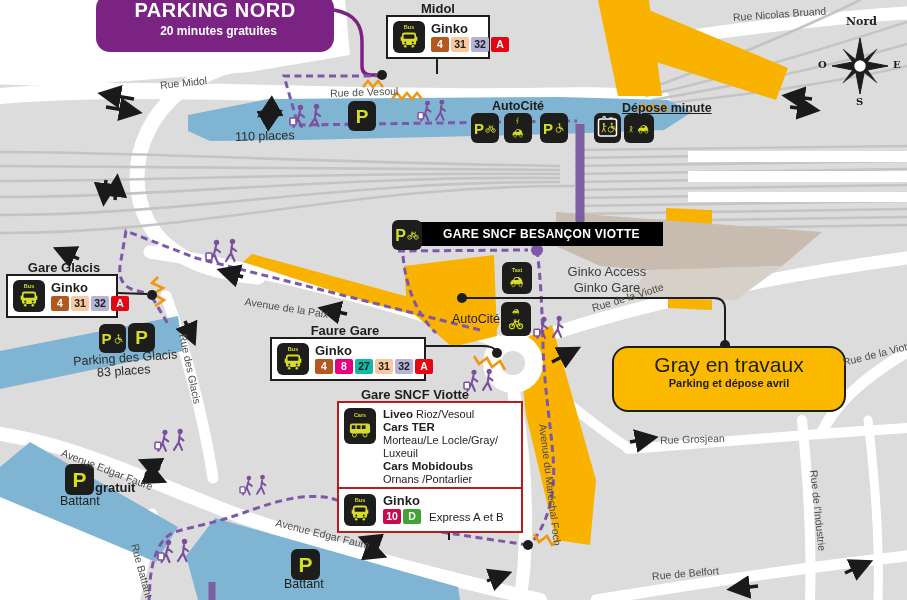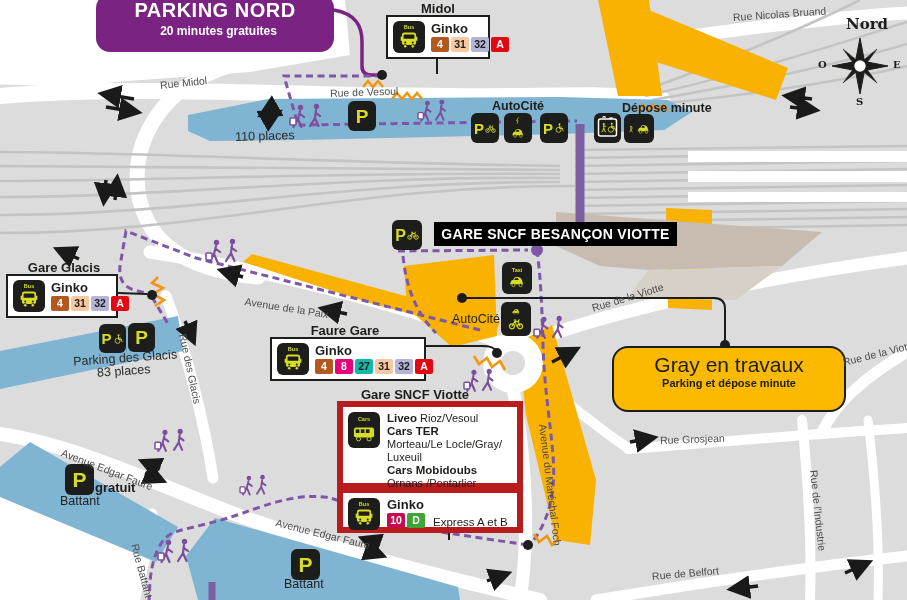--- a/index.html
+++ b/index.html
@@ -9,38 +9,38 @@
   .ov{position:absolute;z-index:3;}
   .lbl{position:absolute;z-index:3;white-space:nowrap;}
   .street{position:absolute;z-index:3;white-space:nowrap;font-size:10.5px;color:#4d4d4d;transform-origin:left center;}
   .b{font-weight:bold;}
   
   .banner{left:96px;top:-6px;width:238px;height:58px;background:#7a2382;border-radius:14px;
           color:#fff;text-align:center;padding-top:4px;box-sizing:border-box;}
   .banner .t1{font-size:20px;font-weight:bold;letter-spacing:.5px;line-height:24px;}
   .banner .t2{font-size:12px;font-weight:bold;line-height:18px;margin-left:7px;}
   
-  .garebar{left:434px;top:222px;width:243px;height:24px;background:#000;color:#fff;
-           font-size:14px;font-weight:bold;text-align:center;line-height:24px;letter-spacing:.3px;}
+  .garebar{left:420px;top:222px;width:243px;height:24px;background:#000;color:#fff;
+           font-size:12px;font-weight:bold;text-align:center;line-height:24px;letter-spacing:.3px;}
   
   .stopname{font-size:13px;font-weight:bold;text-align:center;}
   .stopbox{position:absolute;z-index:3;background:#fff;border:2.5px solid #1d1d1b;display:flex;align-items:center;padding:3px 5px;box-sizing:border-box;gap:6px;}
   .chips{display:flex;gap:2px;margin-top:2px;}
   .chip{display:inline-block;min-width:16px;height:15px;line-height:15px;padding:0 1px;text-align:center;
         font-size:10.5px;font-weight:bold;border-radius:2px;}
   .opname{font-size:13px;font-weight:bold;line-height:13px;}
   
   .ibadge{position:absolute;z-index:3;background:#1d1d1b;border-radius:6px;display:flex;flex-direction:column;
           align-items:center;justify-content:center;box-sizing:border-box;}
   .ibadge.inbox{position:static;flex:none;}
   .mini{font-size:5.5px;line-height:6px;color:#d7dd25;font-weight:bold;}
   .pletter{color:#d7dd25;font-weight:bold;font-size:19px;line-height:19px;font-family:"Liberation Sans",sans-serif;}
   .glyph{display:block;}
   
-  .vbox{position:absolute;z-index:3;background:#fff;border:6px solid #b91c1c;display:flex;padding:5px;box-sizing:border-box;gap:7px;}
+  .vbox{position:absolute;z-index:3;background:#fff;border:2px solid #b91c1c;display:flex;padding:5px;box-sizing:border-box;gap:7px;}
   .vtxt{font-size:11px;line-height:13px;}
   .vtxt .b{font-size:11.5px;}
   
   .zone{left:612px;top:346px;width:234px;height:66px;background:#fbba00;border:2.5px solid #1d1d1b;
         border-radius:16px;text-align:center;box-sizing:border-box;padding-top:5px;}
   .zone .z1{font-size:21px;line-height:24px;}
   .zone .z2{font-size:11px;font-weight:bold;line-height:13px;}
   .compass-lbl{position:absolute;z-index:3;font-family:"DejaVu Serif",serif;font-weight:bold;color:#1d1d1b;}
 </style>
 </head>
@@ -355,39 +355,43 @@
   </div>
   <div class="vbox" style="left:337px;top:487px;width:186px;height:46px;">
     <div class="ibadge inbox" style="width:32px;height:32px;">
       <span class="mini">Bus</span>
       <svg class="glyph" width="20" height="20">
           <use href="#sym-bus"></use>
         </svg>
     </div>
     <div>
       <div class="opname">Ginko</div>
-      <div class="chips" style="align-items:flex-end;">
+      <div class="chips" style="align-items:center;">
         <span class="chip" style="background: rgb(198, 11, 78); color: rgb(255, 255, 255);">10</span>
         <span class="chip" style="background: rgb(63, 164, 53); color: rgb(255, 255, 255);">D</span>
         <span style="font-size:11.5px;margin-left:6px;">Express A et B</span>
       </div>
     </div>
   </div>
 
   <div class="lbl garebar">GARE SNCF BESANÇON VIOTTE</div>
+  <div class="lbl" style="left:548px;top:264px;width:118px;text-align:center;font-size:13px;color:#3c3c3c;line-height:16px;">
+    <div>Ginko Access</div>
+    <div>Ginko Gare</div>
+  </div>
   <div class="lbl" style="left:452px;top:312px;font-size:12.5px;">AutoCité</div>
 
   <div class="ov zone">
     <div class="z1">Gray en travaux</div>
-    <div class="z2">Parking et dépose minute</div>
+    <div class="z2">Parking et dépose avril</div>
   </div>
 
   <div class="lbl" style="left:235px;top:129px;font-size:12.5px;color:#2b2b2b;transform:rotate(-2deg);">110 places</div>
   <div class="lbl b" style="left:492px;top:99px;font-size:12.5px;">AutoCité</div>
-  <div class="lbl b" style="left:622px;top:101px;font-size:12.5px;">Dépose minute</div>
+  <div class="lbl b" style="left:622px;top:101px;font-size:12.5px;text-decoration:underline;">Dépose minute</div>
   <div class="lbl" style="left:73px;top:351px;font-size:12.5px;color:#2b2b2b;transform:rotate(-4deg);">Parking des Glacis</div>
   <div class="lbl" style="left:97px;top:364px;font-size:12.5px;color:#2b2b2b;transform:rotate(-4deg);">83 places</div>
   <div class="lbl b" style="left:95px;top:480px;font-size:13px;">gratuit</div>
   <div class="lbl" style="left:60px;top:494px;font-size:12.5px;">Battant</div>
   <div class="lbl" style="left:284px;top:577px;font-size:12.5px;">Battant</div>
 
   <div class="ibadge" style="left:348px;top:101px;width:28px;height:30px;">
     <span class="pletter">P</span>
   </div>
   <div class="ibadge" style="left:471px;top:113px;width:28px;height:30px;flex-direction:row;gap:1px;">
@@ -474,18 +478,18 @@
   <div class="street" style="left:592px;top:302px;transform:rotate(-17deg);">Rue de la Viotte</div>
   <div class="street" style="left:843px;top:356px;transform:rotate(-14deg);">Rue de la Viotte</div>
   <div class="street" style="left:543px;top:418px;transform:rotate(83deg);">Avenue du Maréchal Foch</div>
   <div class="street" style="left:660px;top:434px;transform:rotate(-2deg);">Rue Grosjean</div>
   <div class="street" style="left:814px;top:464px;transform:rotate(84deg);">Rue de l'Industrie</div>
   <div class="street" style="left:62px;top:446px;transform:rotate(21deg);">Avenue Edgar Faure</div>
   <div class="street" style="left:276px;top:516px;transform:rotate(14deg);">Avenue Edgar Faure</div>
   <div class="street" style="left:135px;top:538px;transform:rotate(75deg);">Rue Battant</div>
   <div class="street" style="left:652px;top:570px;transform:rotate(-5deg);">Rue de Belfort</div>
 
-  <div class="compass-lbl" style="left:846px;top:15px;width:30px;text-align:center;font-size:15px;">Nord</div>
+  <div class="compass-lbl" style="left:846px;top:15px;width:30px;text-align:center;font-size:11px;">Nord</div>
   <div class="compass-lbl" style="left:818px;top:59px;font-size:10px;">O</div>
   <div class="compass-lbl" style="left:893px;top:59px;font-size:10px;">E</div>
   <div class="compass-lbl" style="left:856px;top:96px;font-size:10px;">S</div>
 
 </div>
 
 </body></html>

